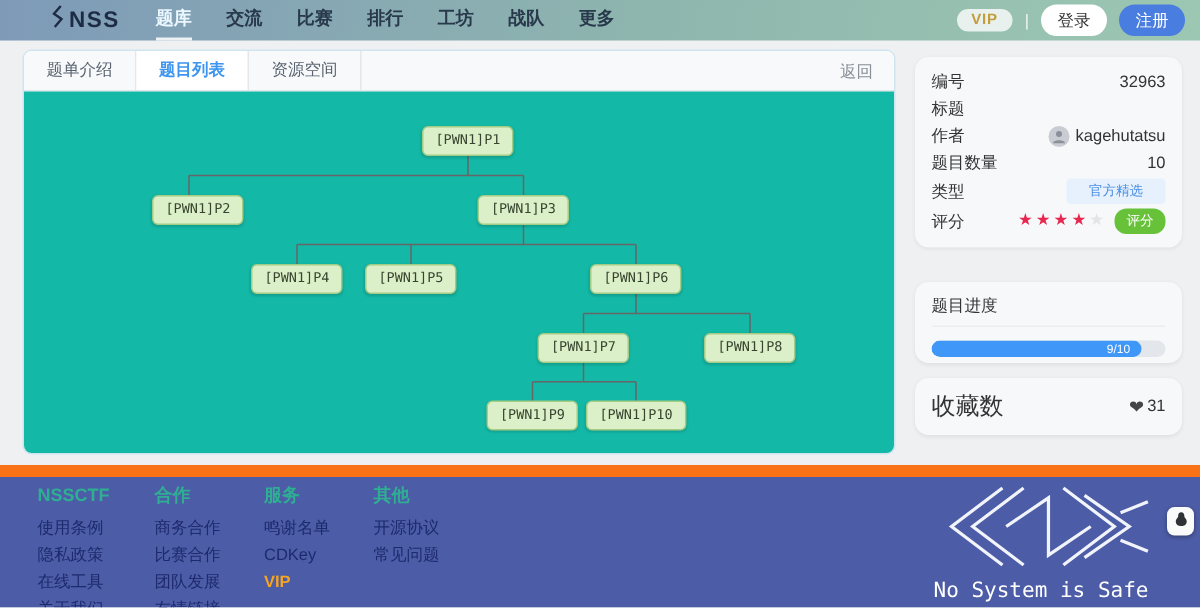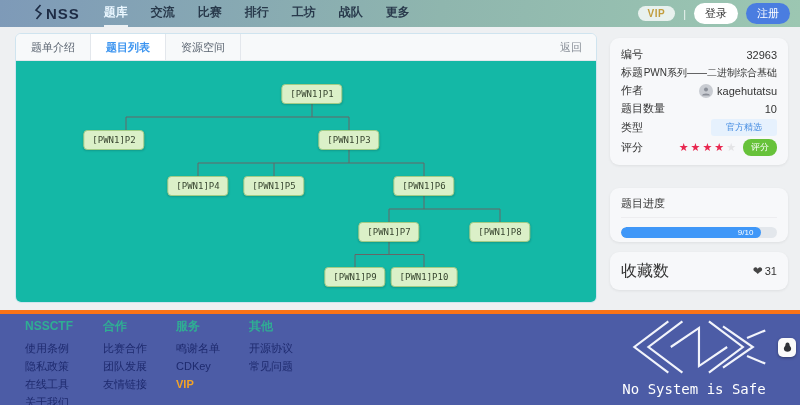--- a/index.html
+++ b/index.html
@@ -58,21 +58,21 @@
   .progress-track { margin-top:9px; height:11px; background:#e3e7ec; border-radius:6px; overflow:hidden; }
   .progress-fill { height:11px; background:#3f97f8; border-radius:6px; color:#fff; font-size:8px;
                    line-height:11px; text-align:right; padding-right:8px; }
 
   .fav-card { top:252px; height:38px; padding:0 11px; display:flex; align-items:center; justify-content:space-between; }
   .fav-right { display:flex; align-items:center; gap:2px; font-size:11px; color:#333; cursor:pointer; }
   .heart { color:#454545; font-size:12px; }
 
   
   .footer { position:absolute; left:0; top:310px; width:800px; height:95px;
-            background:#4c5ca6; border-top:4px solid #f97316; overflow:hidden; }
+            background:#4c5ca6; border-top:8px solid #f97316; overflow:hidden; }
   .f-cols { position:absolute; left:25px; top:5px; display:flex; }
   .f-col { width:73px; }
   .f-col:first-child { width:78px; }
   .f-head { font-size:12px; font-weight:bold; color:#2fae93; margin-bottom:6px; line-height:14px; }
   .f-link { display:block; font-size:11px; color:#1e2a6e; line-height:18px; text-decoration:none; cursor:pointer; }
   .f-link.vip { color:#f5a425; font-weight:bold; }
   .footer-right { position:absolute; right:10px; top:4px; width:192px; text-align:center; }
   .slogan { font-family:"DejaVu Sans Mono",monospace; font-size:14px; color:#fff; margin-top:1px; letter-spacing:0; }
   .social-row { text-align:right; padding-right:14px; margin-top:2px; }
   .social-row span { font-size:9px; color:rgba(255,255,255,.85); margin-left:5px; cursor:pointer; }
@@ -131,40 +131,39 @@
         <line x1="408" y1="134.5" x2="408" y2="148" stroke="#666" stroke-width="1"></line>
         <line x1="373" y1="148" x2="484" y2="148" stroke="#666" stroke-width="1"></line>
         <line x1="373" y1="148" x2="373" y2="161.5" stroke="#666" stroke-width="1"></line>
         <line x1="484" y1="148" x2="484" y2="161.5" stroke="#666" stroke-width="1"></line>
         <line x1="373" y1="180.5" x2="373" y2="193.5" stroke="#666" stroke-width="1"></line>
         <line x1="339" y1="193.5" x2="408" y2="193.5" stroke="#666" stroke-width="1"></line>
         <line x1="339" y1="193.5" x2="339" y2="206.5" stroke="#666" stroke-width="1"></line>
         <line x1="408" y1="193.5" x2="408" y2="206.5" stroke="#666" stroke-width="1"></line>
       </svg>
       <div class="tree-node" style="left: 296px; top: 33px;">[PWN1]P1</div>
-      <div class="tree-node" style="left: 98px; top: 79px;">[PWN1]P2</div>
+      <div class="tree-node" style="left: 116px; top: 79px;">[PWN1]P2</div>
       <div class="tree-node" style="left: 333px; top: 79px;">[PWN1]P3</div>
       <div class="tree-node" style="left: 182px; top: 125px;">[PWN1]P4</div>
       <div class="tree-node" style="left: 258px; top: 125px;">[PWN1]P5</div>
       <div class="tree-node" style="left: 408px; top: 125px;">[PWN1]P6</div>
       <div class="tree-node" style="left: 373px; top: 171px;">[PWN1]P7</div>
       <div class="tree-node" style="left: 484px; top: 171px;">[PWN1]P8</div>
       <div class="tree-node" style="left: 339px; top: 216px;">[PWN1]P9</div>
       <div class="tree-node" style="left: 408px; top: 216px;">[PWN1]P10</div>
     </div>
 </div>
 
 <div class="side-card info-card">
   <div class="row">
     <span class="lbl">编号</span>
     <span class="val">32963</span>
   </div>
   <div class="row">
     <span class="lbl">标题</span>
-    <span class="val val-title">PWN系列——二进制综合基础</span>
   </div>
   <div class="row">
     <span class="lbl">作者</span>
     <span class="author">
       <span class="avatar">
         <svg width="10" height="10" viewBox="0 0 10 10">
             <circle cx="5" cy="3.4" r="2" fill="#8b8f98"></circle>
             <path d="M1 9.5 C1 6.8 9 6.8 9 9.5 Z" fill="#8b8f98"></path>
           </svg>
       </span>
@@ -211,20 +210,21 @@
   <div class="f-cols">
     <div class="f-col">
       <div class="f-head">NSSCTF</div>
       <a class="f-link">使用条例</a>
       <a class="f-link">隐私政策</a>
       <a class="f-link">在线工具</a>
       <a class="f-link">关于我们</a>
     </div>
     <div class="f-col">
       <div class="f-head">合作</div>
+      <a class="f-link">商务合作</a>
       <a class="f-link">比赛合作</a>
       <a class="f-link">团队发展</a>
       <a class="f-link">友情链接</a>
     </div>
     <div class="f-col">
       <div class="f-head">服务</div>
       <a class="f-link">鸣谢名单</a>
       <a class="f-link">CDKey</a>
       <a class="f-link vip">VIP</a>
     </div>

